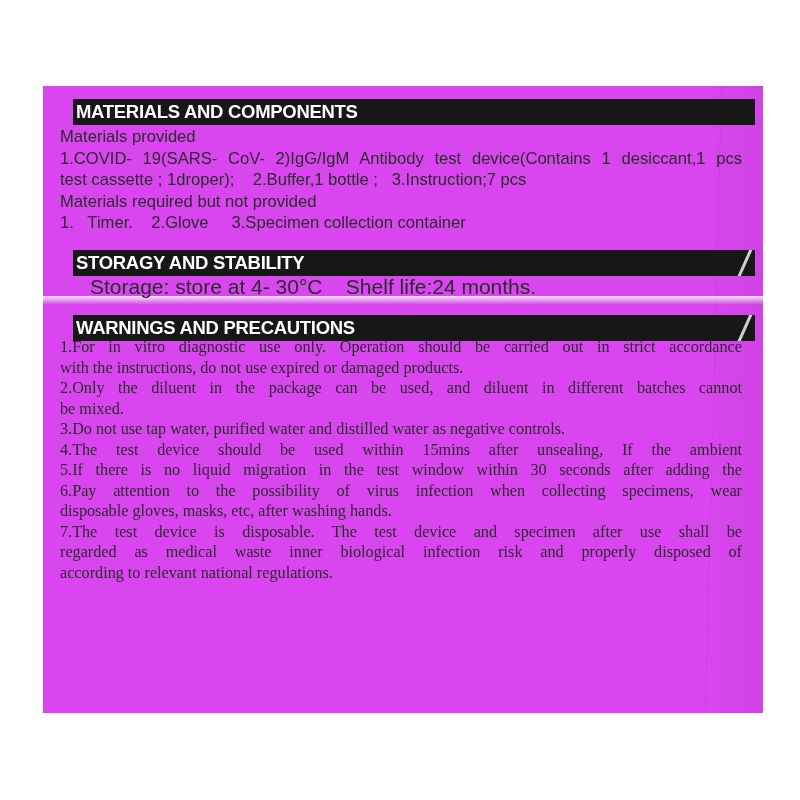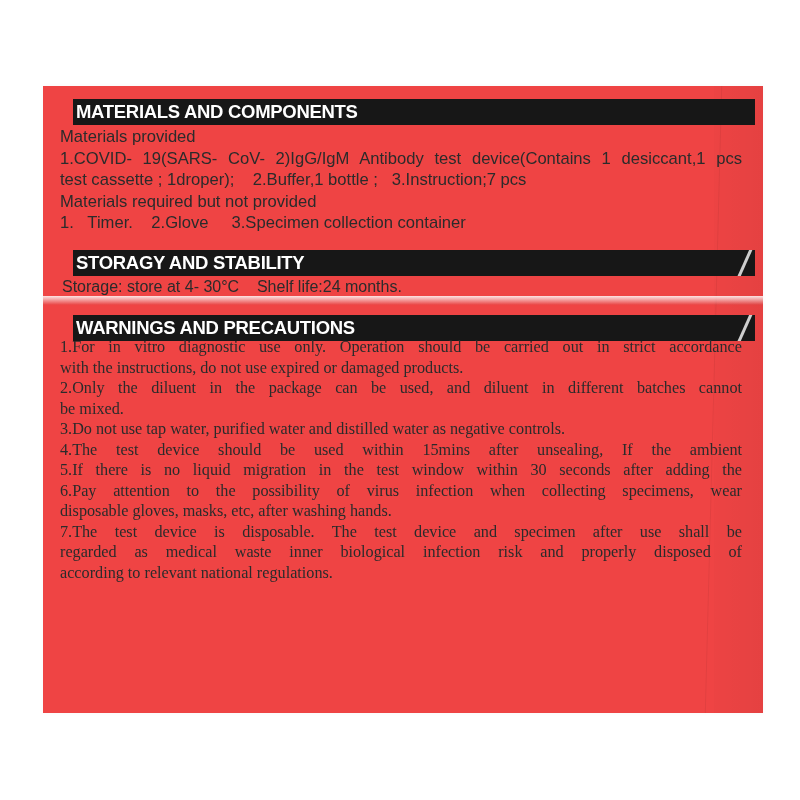--- a/index.html
+++ b/index.html
@@ -17,21 +17,21 @@
     height: 800px;
     background: #ffffff;
   }
   
   .paper {
     position: absolute;
     left: 43px;
     top: 86px;
     width: 720px;
     height: 627px;
-    background: #ef4444;
+    background: #d946ef;
     box-shadow: 0 0 5px rgba(0,0,0,0.03);
   }
   
   .fold-line {
     position: absolute;
     left: 670px;
     top: 0;
     width: 1px;
     height: 100%;
     background: rgba(0,0,0,0.055);
@@ -82,21 +82,21 @@
     width: 3px;
     height: 34px;
     background: #eeeeee;
     transform: rotate(24deg);
     opacity: 0.85;
   }
   .bar1 { top: 13px; }
   .bar2 { top: 164px; }
   .bar3 { top: 229px; }
   .materials-block { top: 40px; font-size: 16.6px; line-height: 21.5px; color: #2b2b2b; }
-  .storage-block   { top: 190px; font-size: 16px; line-height: 21.5px; color: #2b2b2b; padding-left: 2px; }
+  .storage-block   { top: 190px; font-size: 21px; line-height: 21.5px; color: #2b2b2b; padding-left: 2px; margin-left: 28px; }
   .warnings-block  { top: 251px; font-size: 16.2px; line-height: 20.55px; color: #2b2b2b; font-family: Liberation Serif, serif; }
   .line {
     white-space: pre-wrap;
     overflow: hidden;
   }
   .line.j {
     text-align: justify;
     text-align-last: justify;
     white-space: normal;
   }

